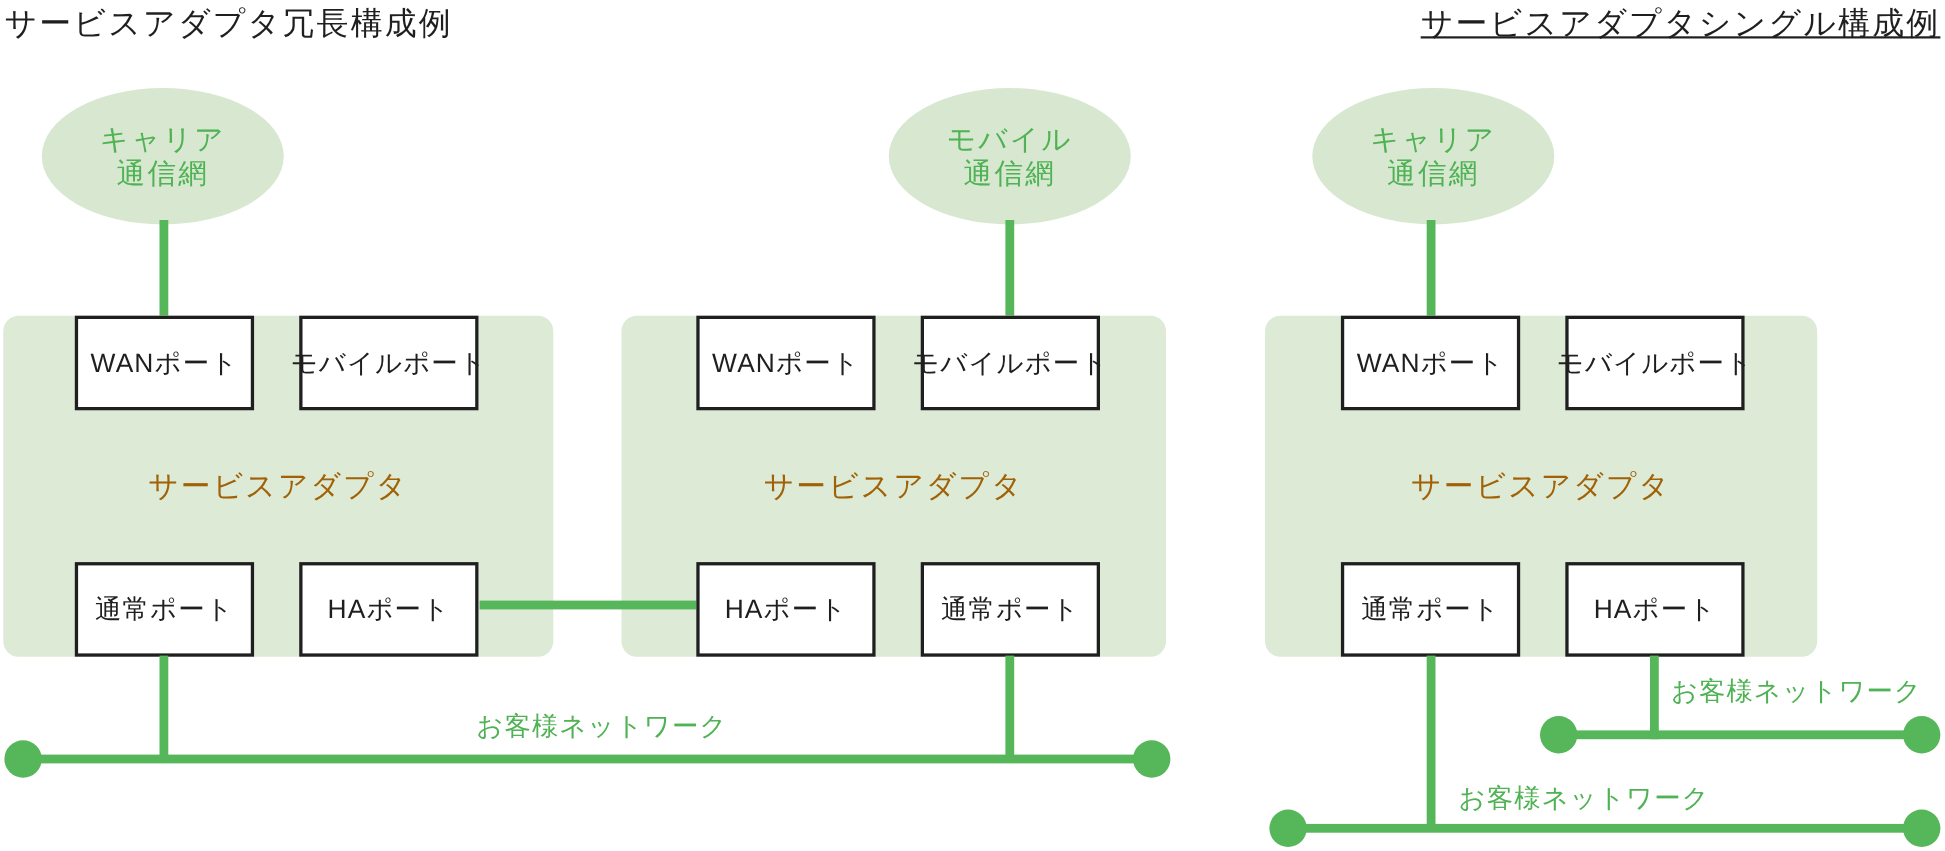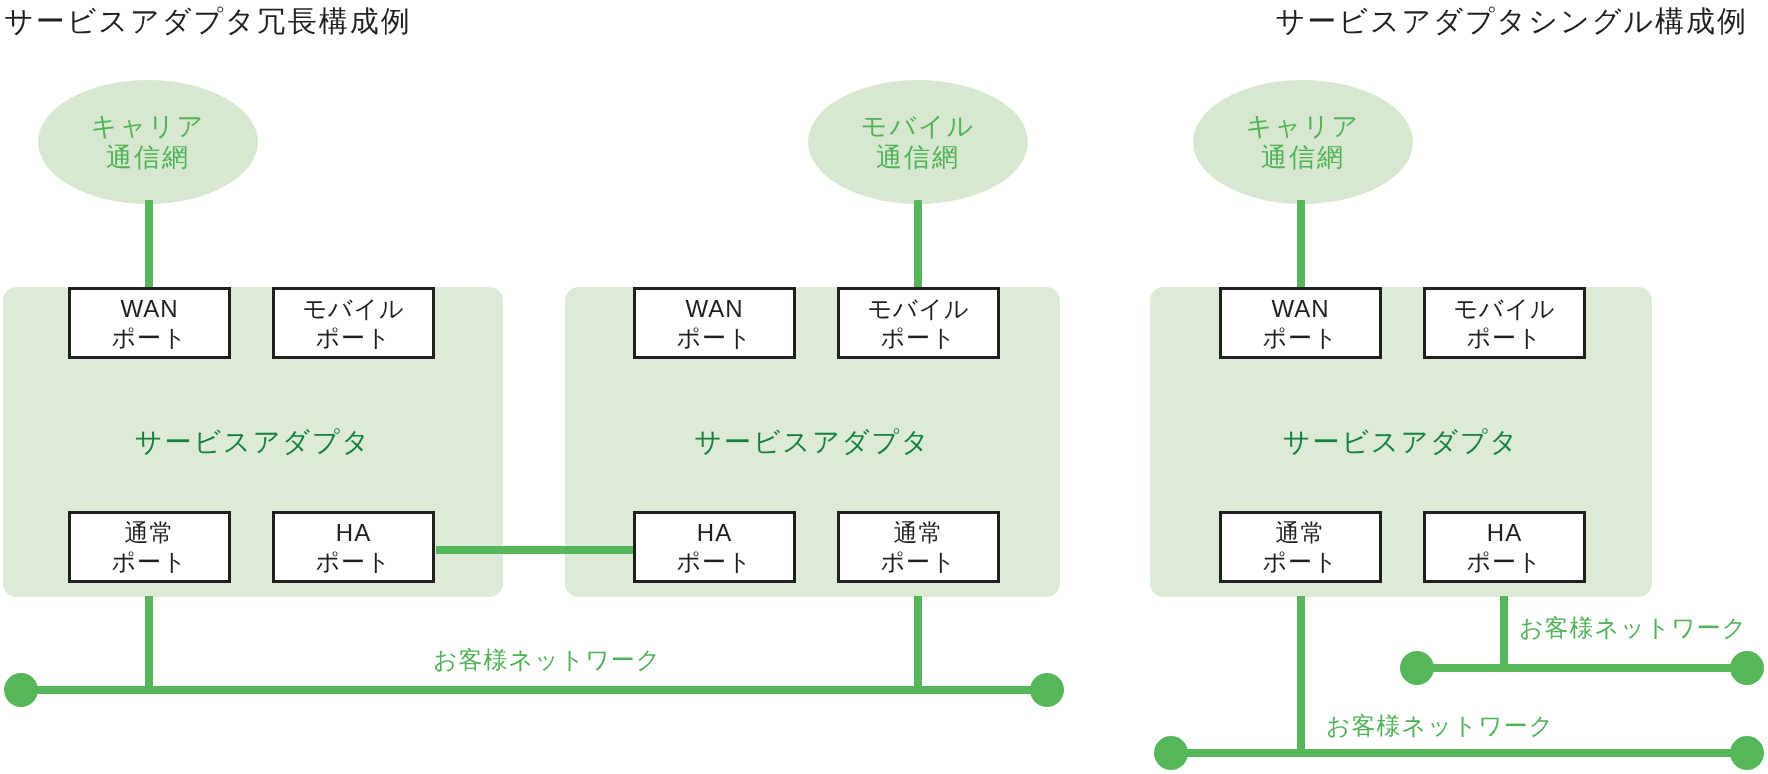--- a/index.html
+++ b/index.html
@@ -9,31 +9,31 @@
     --cloud-fill:#d8e8d0;
     --box-border:#1f1f1f;
     --title-text:#1f1f1f;
   }
   html,body{margin:0;padding:0;background:#ffffff;}
   body{font-family:"Liberation Sans","DejaVu Sans",sans-serif;}
   .canvas{position:relative;width:1768px;height:774px;background:#ffffff;overflow:hidden;}
 
   .title{position:absolute;top:2px;font-size:29px;letter-spacing:2px;color:var(--title-text);white-space:nowrap;}
   .title.left{left:4px;}
-  .title.right{right:20px;}
+  .title.right{right:4px;text-decoration:underline;}
 
   .cloud{position:absolute;width:220px;height:124px;border-radius:50%;background:var(--cloud-fill);
          display:flex;flex-direction:column;align-items:center;justify-content:center;}
   .cloud .cl{font-size:26px;line-height:31px;color:var(--text-green);letter-spacing:2px;white-space:nowrap;}
 
   .adapter{position:absolute;top:287px;height:310px;background:var(--adapter-fill);border-radius:14px;}
-  .adapter-label{position:absolute;top:424px;font-size:27px;letter-spacing:2px;color:#15803d;text-align:center;white-space:nowrap;}
+  .adapter-label{position:absolute;top:424px;font-size:27px;letter-spacing:2px;color:#a16207;text-align:center;white-space:nowrap;}
 
-  .port{position:absolute;width:163px;height:72px;background:#ffffff;border:3px solid var(--box-border);
-        box-sizing:border-box;display:flex;flex-direction:column;align-items:center;justify-content:center;}
+  .port{position:absolute;width:163px;height:86px;background:#ffffff;border:3px solid var(--box-border);
+        box-sizing:border-box;display:flex;flex-direction:row;align-items:center;justify-content:center;}
   .port .pl{font-size:24px;line-height:29px;color:#1f1f1f;letter-spacing:1px;white-space:nowrap;}
 
   .vline{position:absolute;width:8px;background:var(--line-green);}
   .hline{position:absolute;height:8px;background:var(--line-green);}
   .dot{position:absolute;width:34px;height:34px;border-radius:50%;background:var(--line-green);}
 
   .netlabel{position:absolute;font-size:24px;letter-spacing:1px;color:var(--text-green);white-space:nowrap;}
 </style>
 </head>
 <body>

